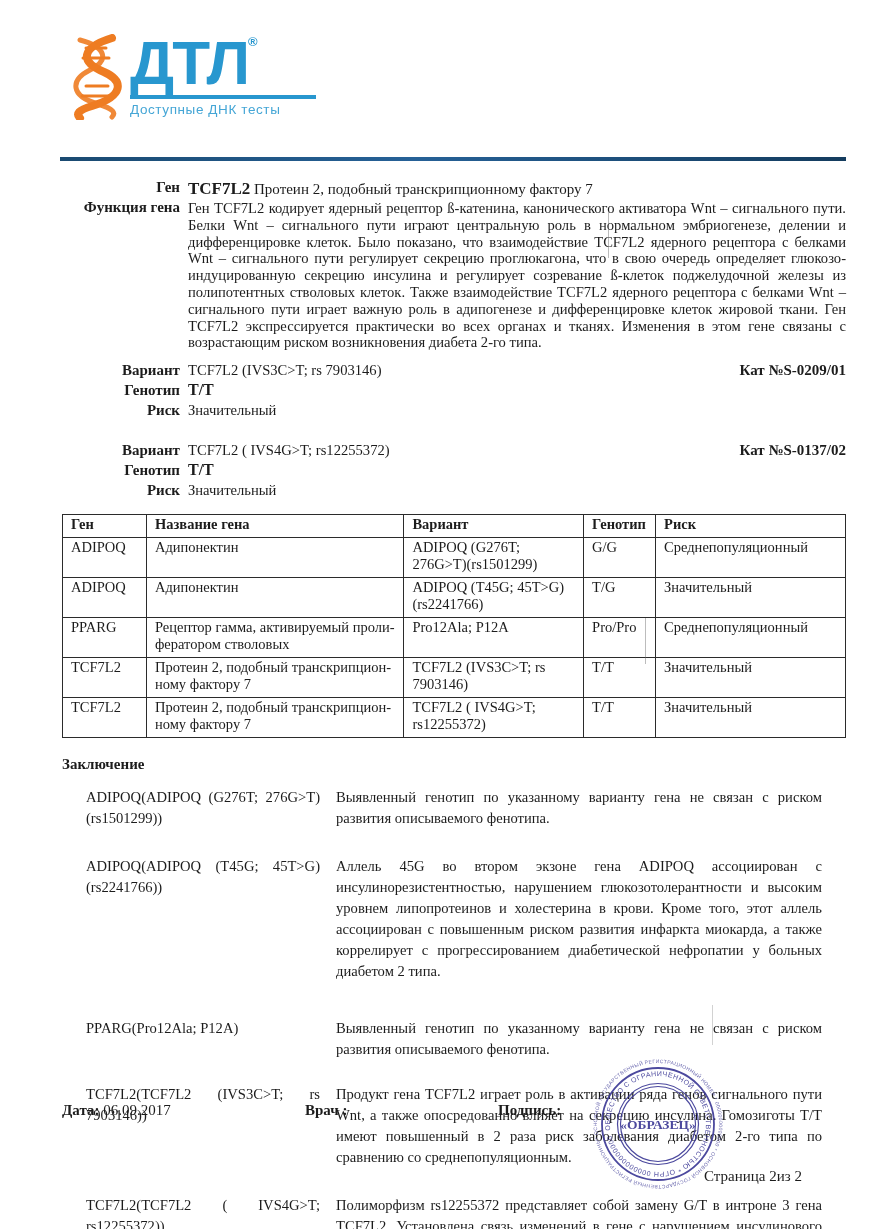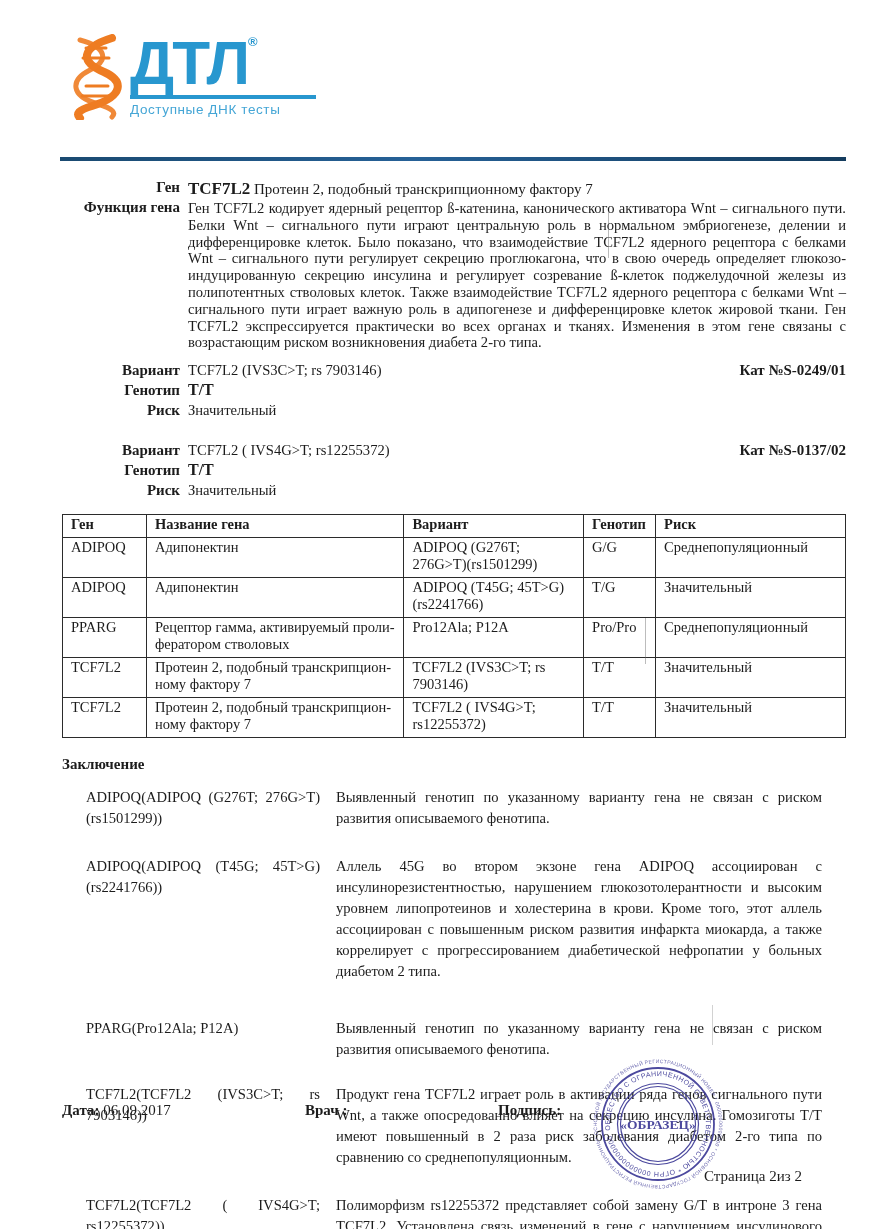--- a/index.html
+++ b/index.html
@@ -103,21 +103,21 @@
 
     <div class="info-grid">
       <div class="lbl">Функция гена</div>
       <div class="fn-text">Ген TCF7L2 кодирует ядерный рецептор ß-катенина, канонического активатора Wnt – сигнального пути. Белки Wnt – сигнального пути играют центральную роль в нормальном эмбриогенезе, делении и дифференцировке клеток. Было показано, что взаимодействие TCF7L2 ядерного рецептора с белками Wnt – сигнального пути регулирует секрецию проглюкагона, что в свою очередь определяет глюкозо-индуцированную секрецию инсулина и регулирует созревание ß-клеток поджелудочной железы из полипотентных стволовых клеток. Также взаимодействие TCF7L2 ядерного рецептора с белками Wnt – сигнального пути играет важную роль в адипогенезе и дифференцировке клеток жировой ткани. Ген TCF7L2 экспрессируется практически во всех органах и тканях. Изменения в этом гене связаны с возрастающим риском возникновения диабета 2-го типа.</div>
     </div>
 
     <div class="variant-block">
       <div class="vrow">
         <div class="lbl">Вариант</div>
         <div>TCF7L2 (IVS3C&gt;T; rs 7903146)</div>
-        <div class="vcat">Кат №S-0249/01</div>
+        <div class="vcat">Кат №S-0209/01</div>
       </div>
       <div class="vrow">
         <div class="lbl">Генотип</div>
         <div class="vgeno">Т/Т</div>
         <div></div>
       </div>
       <div class="vrow">
         <div class="lbl">Риск</div>
         <div>Значительный</div>
         <div></div>

